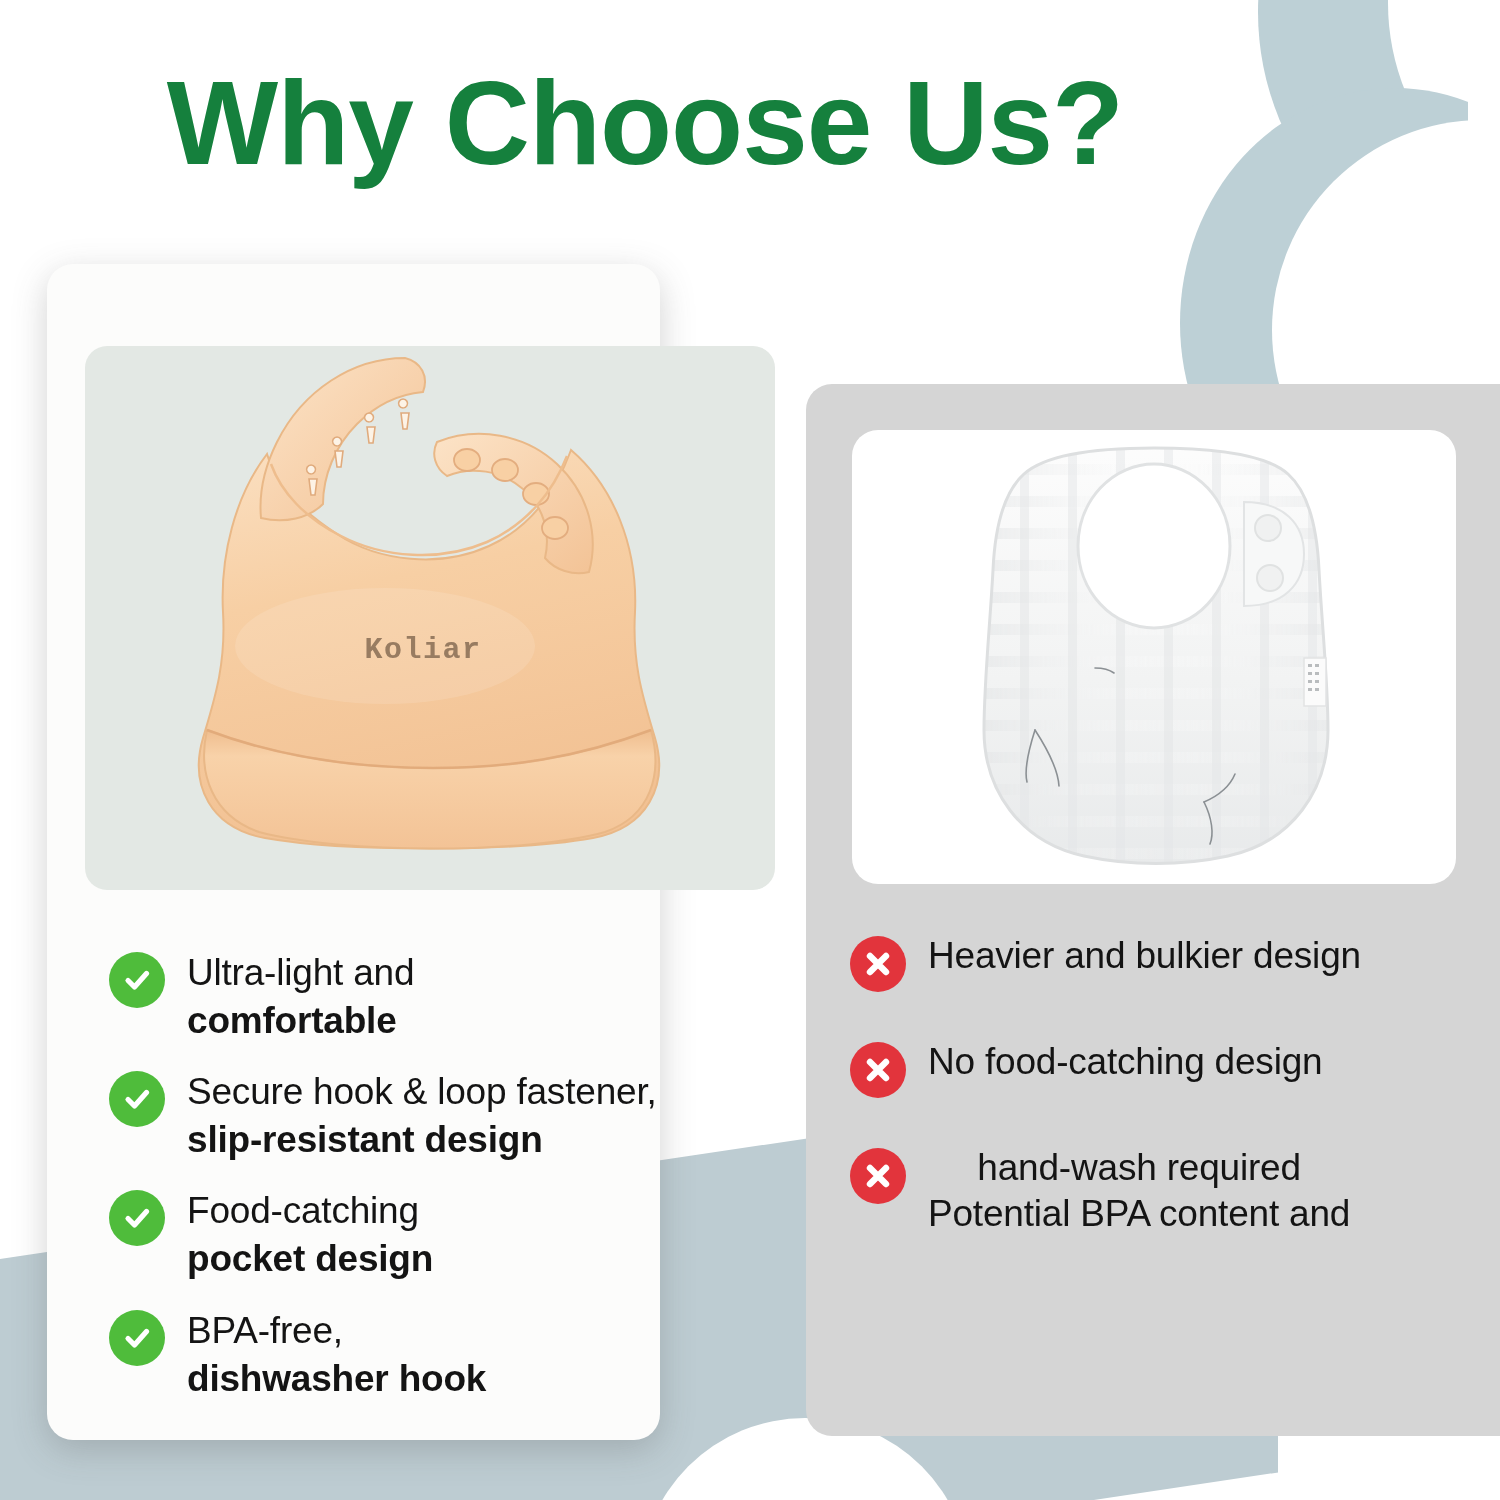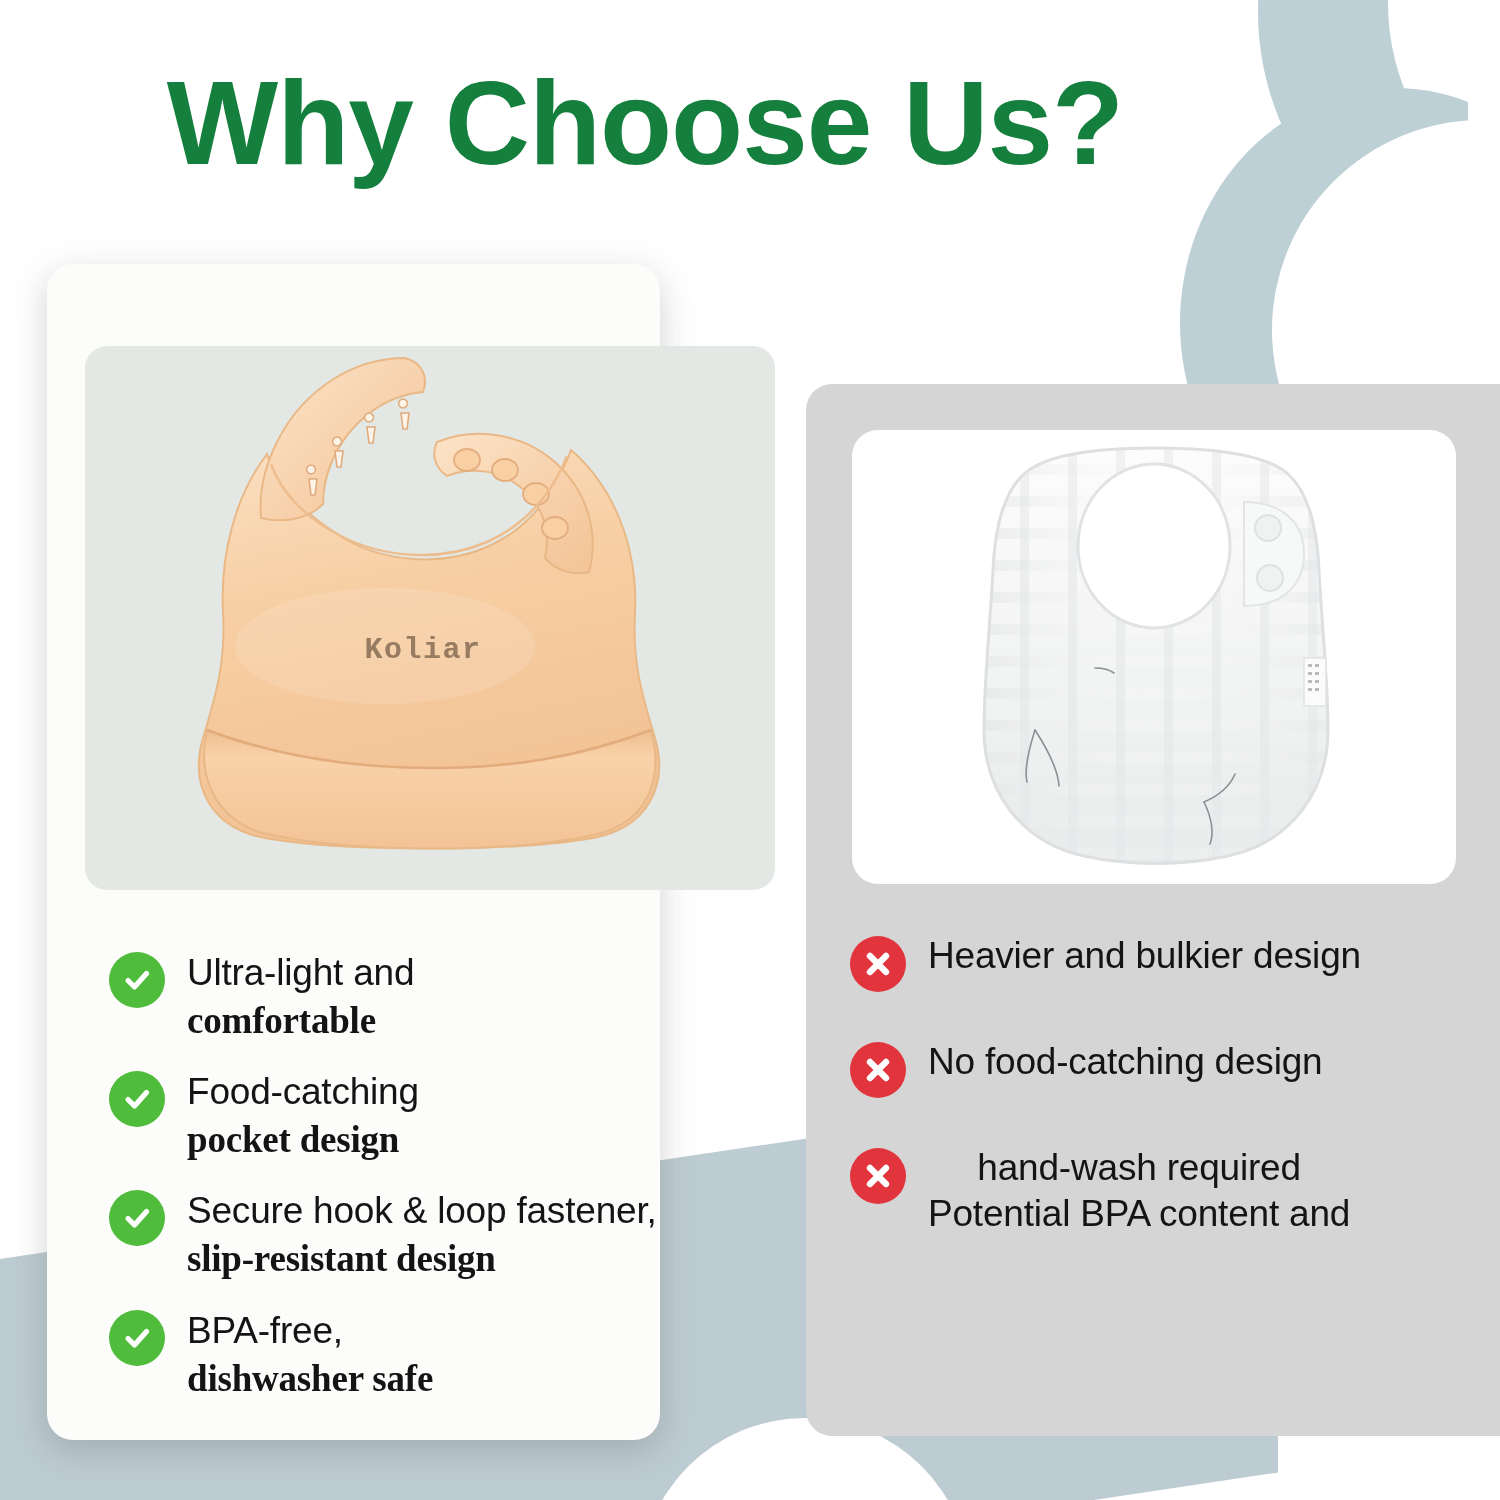--- a/index.html
+++ b/index.html
@@ -157,21 +157,21 @@
   .badge svg{ display:block; }
 
   .feat-text{
     font-size:37px;
     line-height:1.30;
     color:#141414;
     padding-top:1px;
     letter-spacing:-.2px;
   }
   .feat-text .l1{ font-weight:300; display:block; }
-  .feat-text .l2{ font-weight:bold; display:block;font-family:Liberation Serif, serif; }
+  .feat-text .l2{ font-weight:bold; display:block; }
   .feat-text .one{ font-weight:300; display:block; }
 
   
   .panel-left .feat{ margin-bottom:22px; }
   .panel-right .feat{ margin-bottom:46px; }
   .panel-right .feat-text{ font-size:37px; line-height:1.24; }
 
   
   .art{ position:absolute; inset:0; }
   .art svg{ display:block; width:100%; height:100%; }
@@ -426,46 +426,46 @@
       </span>
     </div>
 
     <div class="feat">
       <span class="badge ok">
         <svg width="32" height="32" viewBox="0 0 32 32" aria-hidden="true">
           <path d="M7 16.5 L13.5 23 L25.5 9.5" stroke="#ffffff" stroke-width="5.2" fill="none" stroke-linecap="round" stroke-linejoin="round"></path>
         </svg>
       </span>
       <span class="feat-text">
-        <span class="l1">Food-catching</span>
-        <span class="l2">pocket design</span>
+        <span class="l1">Secure hook &amp; loop fastener,</span>
+        <span class="l2">slip-resistant design</span>
       </span>
     </div>
 
     <div class="feat">
       <span class="badge ok">
         <svg width="32" height="32" viewBox="0 0 32 32" aria-hidden="true">
           <path d="M7 16.5 L13.5 23 L25.5 9.5" stroke="#ffffff" stroke-width="5.2" fill="none" stroke-linecap="round" stroke-linejoin="round"></path>
         </svg>
       </span>
       <span class="feat-text">
-        <span class="l1">Secure hook &amp; loop fastener,</span>
-        <span class="l2">slip-resistant design</span>
+        <span class="l1">Food-catching</span>
+        <span class="l2">pocket design</span>
       </span>
     </div>
 
     <div class="feat">
       <span class="badge ok">
         <svg width="32" height="32" viewBox="0 0 32 32" aria-hidden="true">
           <path d="M7 16.5 L13.5 23 L25.5 9.5" stroke="#ffffff" stroke-width="5.2" fill="none" stroke-linecap="round" stroke-linejoin="round"></path>
         </svg>
       </span>
       <span class="feat-text">
         <span class="l1">BPA-free,</span>
-        <span class="l2">dishwasher safe</span>
+        <span class="l2">dishwasher hook</span>
       </span>
     </div>
 
   </div>
 </section>
 
 <div class="deco-layer" style="z-index:1;">
   <div class="deco-bottom"></div>
   <div class="deco-bottom-circle"></div>
   <div class="deco-bottom-right-white"></div>

